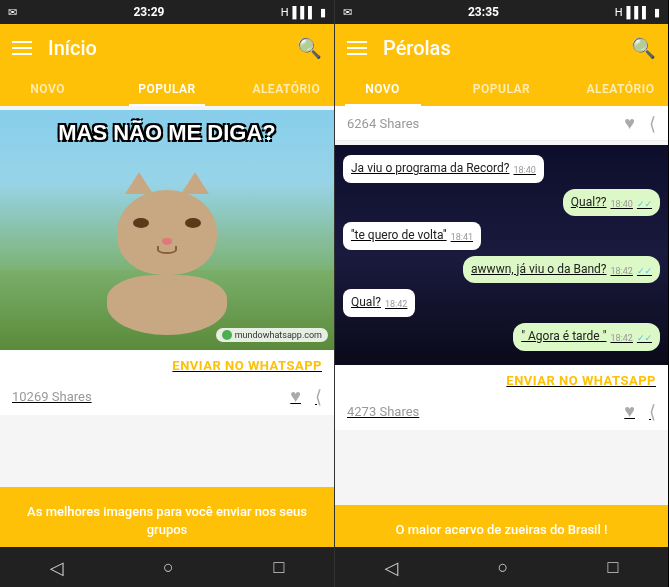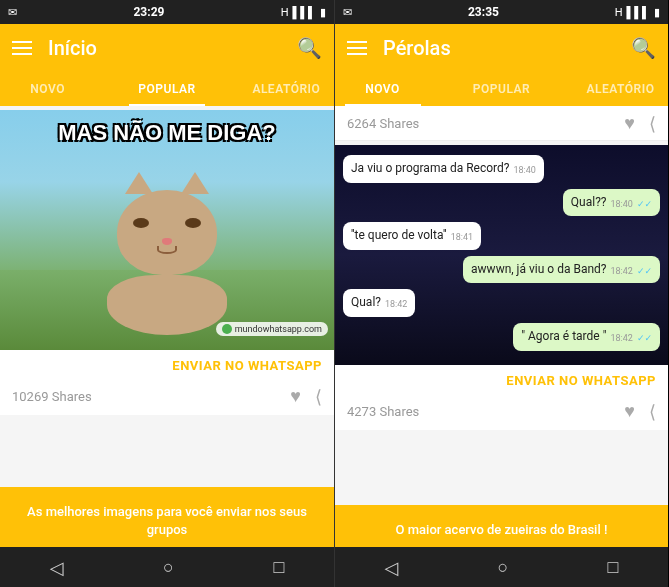--- a/index.html
+++ b/index.html
@@ -126,20 +126,21 @@
       background: #f5f5f5;
       display: flex;
       flex-direction: column;
     }
 
     
     .card {
       background: #fff;
       margin: 4px 0;
       overflow: hidden;
+      text-decoration: underline;
     }
 
     
     .meme-image {
       width: 100%;
       height: 240px;
       background: linear-gradient(135deg, #8bc34a 0%, #558b2f 40%, #7cb342 60%, #a5d6a7 100%);
       position: relative;
       overflow: hidden;
       display: flex;
@@ -231,21 +232,21 @@
       font-weight: 900;
       color: #fff;
       text-shadow: 2px 2px 0 #000, -2px -2px 0 #000, 2px -2px 0 #000, -2px 2px 0 #000;
       font-family: Impact, Arial Black, sans-serif;
       line-height: 1.2;
       padding: 0 8px;
       text-transform: uppercase;
     }
     .watermark {
       position: absolute;
-      bottom: 14px;
+      bottom: 8px;
       right: 6px;
       background: rgba(255,255,255,0.85);
       border-radius: 10px;
       padding: 2px 6px;
       font-size: 9px;
       color: #333;
       display: flex;
       align-items: center;
       gap: 3px;
     }
@@ -363,20 +364,21 @@
     }
     .chat-bubble.received {
       background: #fff;
       align-self: flex-start;
       color: #222;
     }
     .chat-bubble.sent {
       background: #dcf8c6;
       align-self: flex-end;
       color: #222;
+      border-radius: 12px;
     }
     .chat-time {
       font-size: 9px;
       color: #999;
       white-space: nowrap;
     }
     .chat-check {
       color: #4FC3F7;
       font-size: 9px;
     }

